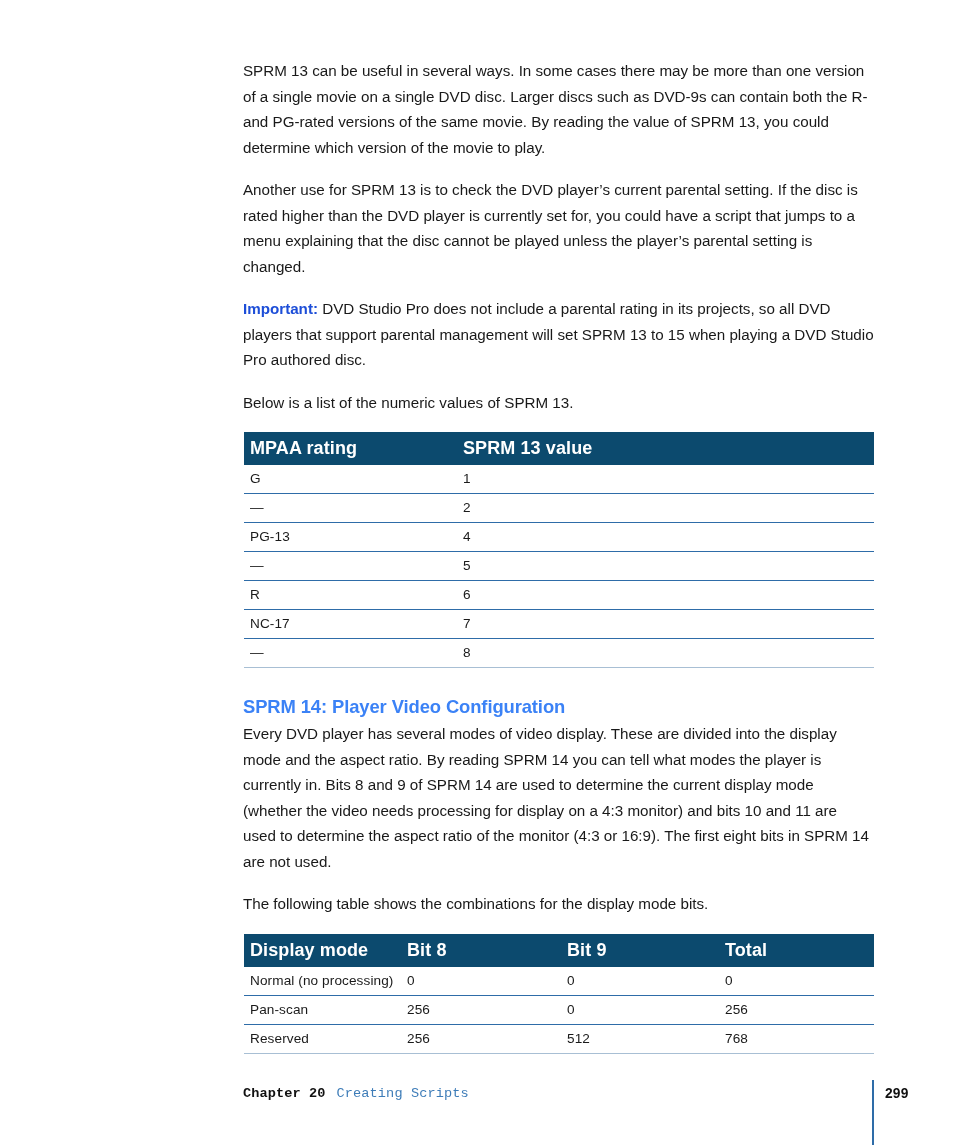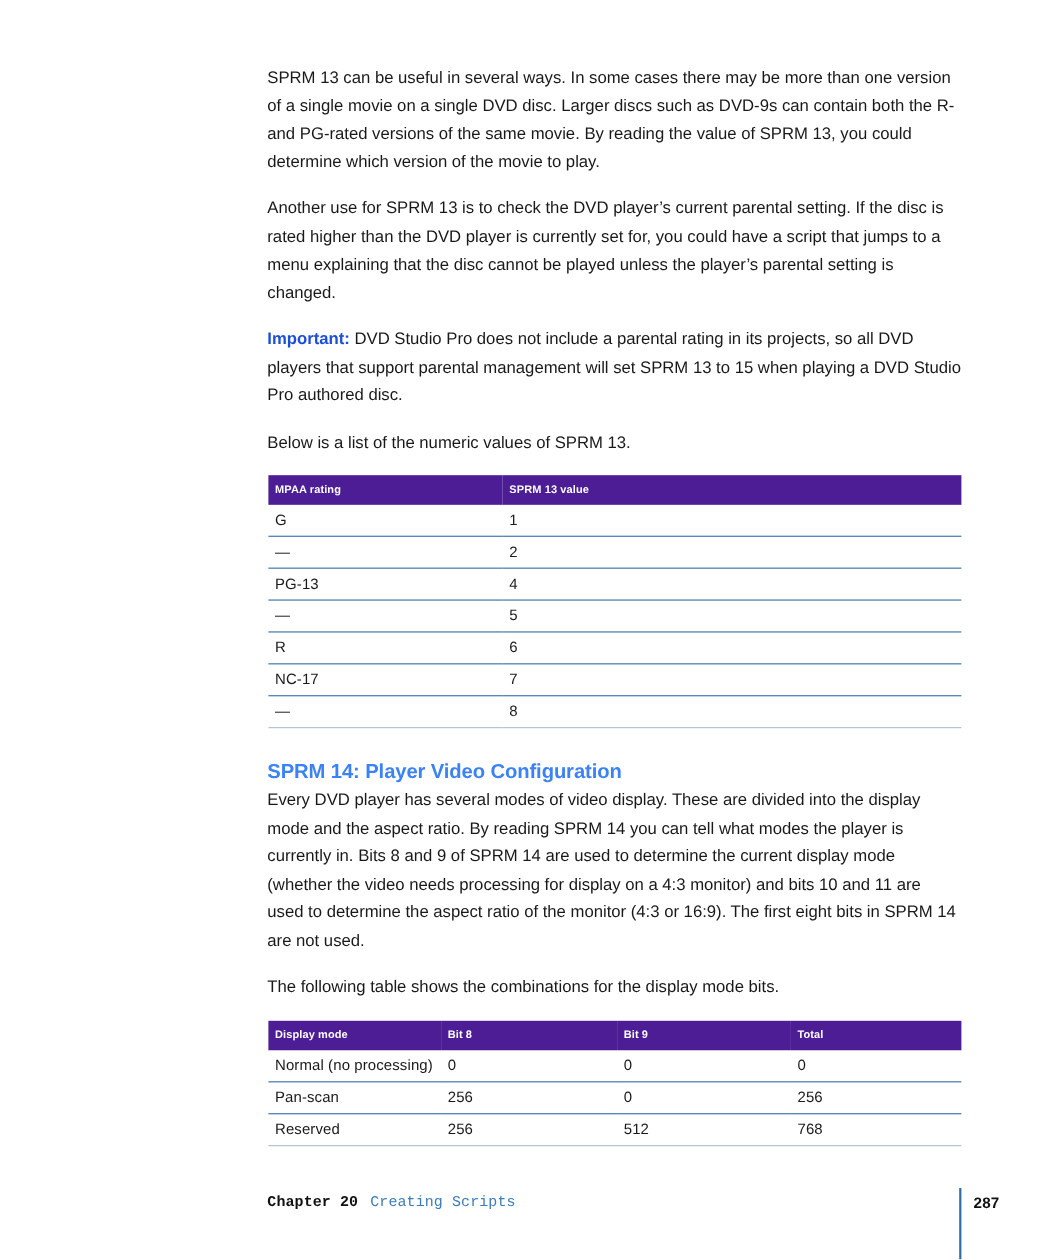--- a/index.html
+++ b/index.html
@@ -54,23 +54,23 @@
     letter-spacing: -0.1px;
   }
 
   table.doc-table {
     border-collapse: collapse;
     width: 630px;
     margin: 4px 0 0 1px;
     table-layout: fixed;
   }
   table.doc-table thead th {
-    background: #4c1d95;
+    background: #0c4a6e;
     color: #ffffff;
-    font-size: 10px;
+    font-size: 18px;
     font-weight: bold;
     text-align: left;
     padding: 6px 0 6px 6px;
     height: 15px;
     letter-spacing: 0.1px;
   }
   table.doc-table tbody td {
     font-size: 13.6px;
     color: #1a1a1a;
     text-align: left;
@@ -236,15 +236,15 @@
     </table>
 
   </div>
 
   <div class="footer">
     <span class="chapter-label">Chapter 20</span><span class="chapter-title">Creating Scripts</span>
   </div>
 
   <div class="footer-rule"></div>
 
-  <div class="page-number">287</div>
+  <div class="page-number">299</div>
 
 </div>
 
 </body></html>

